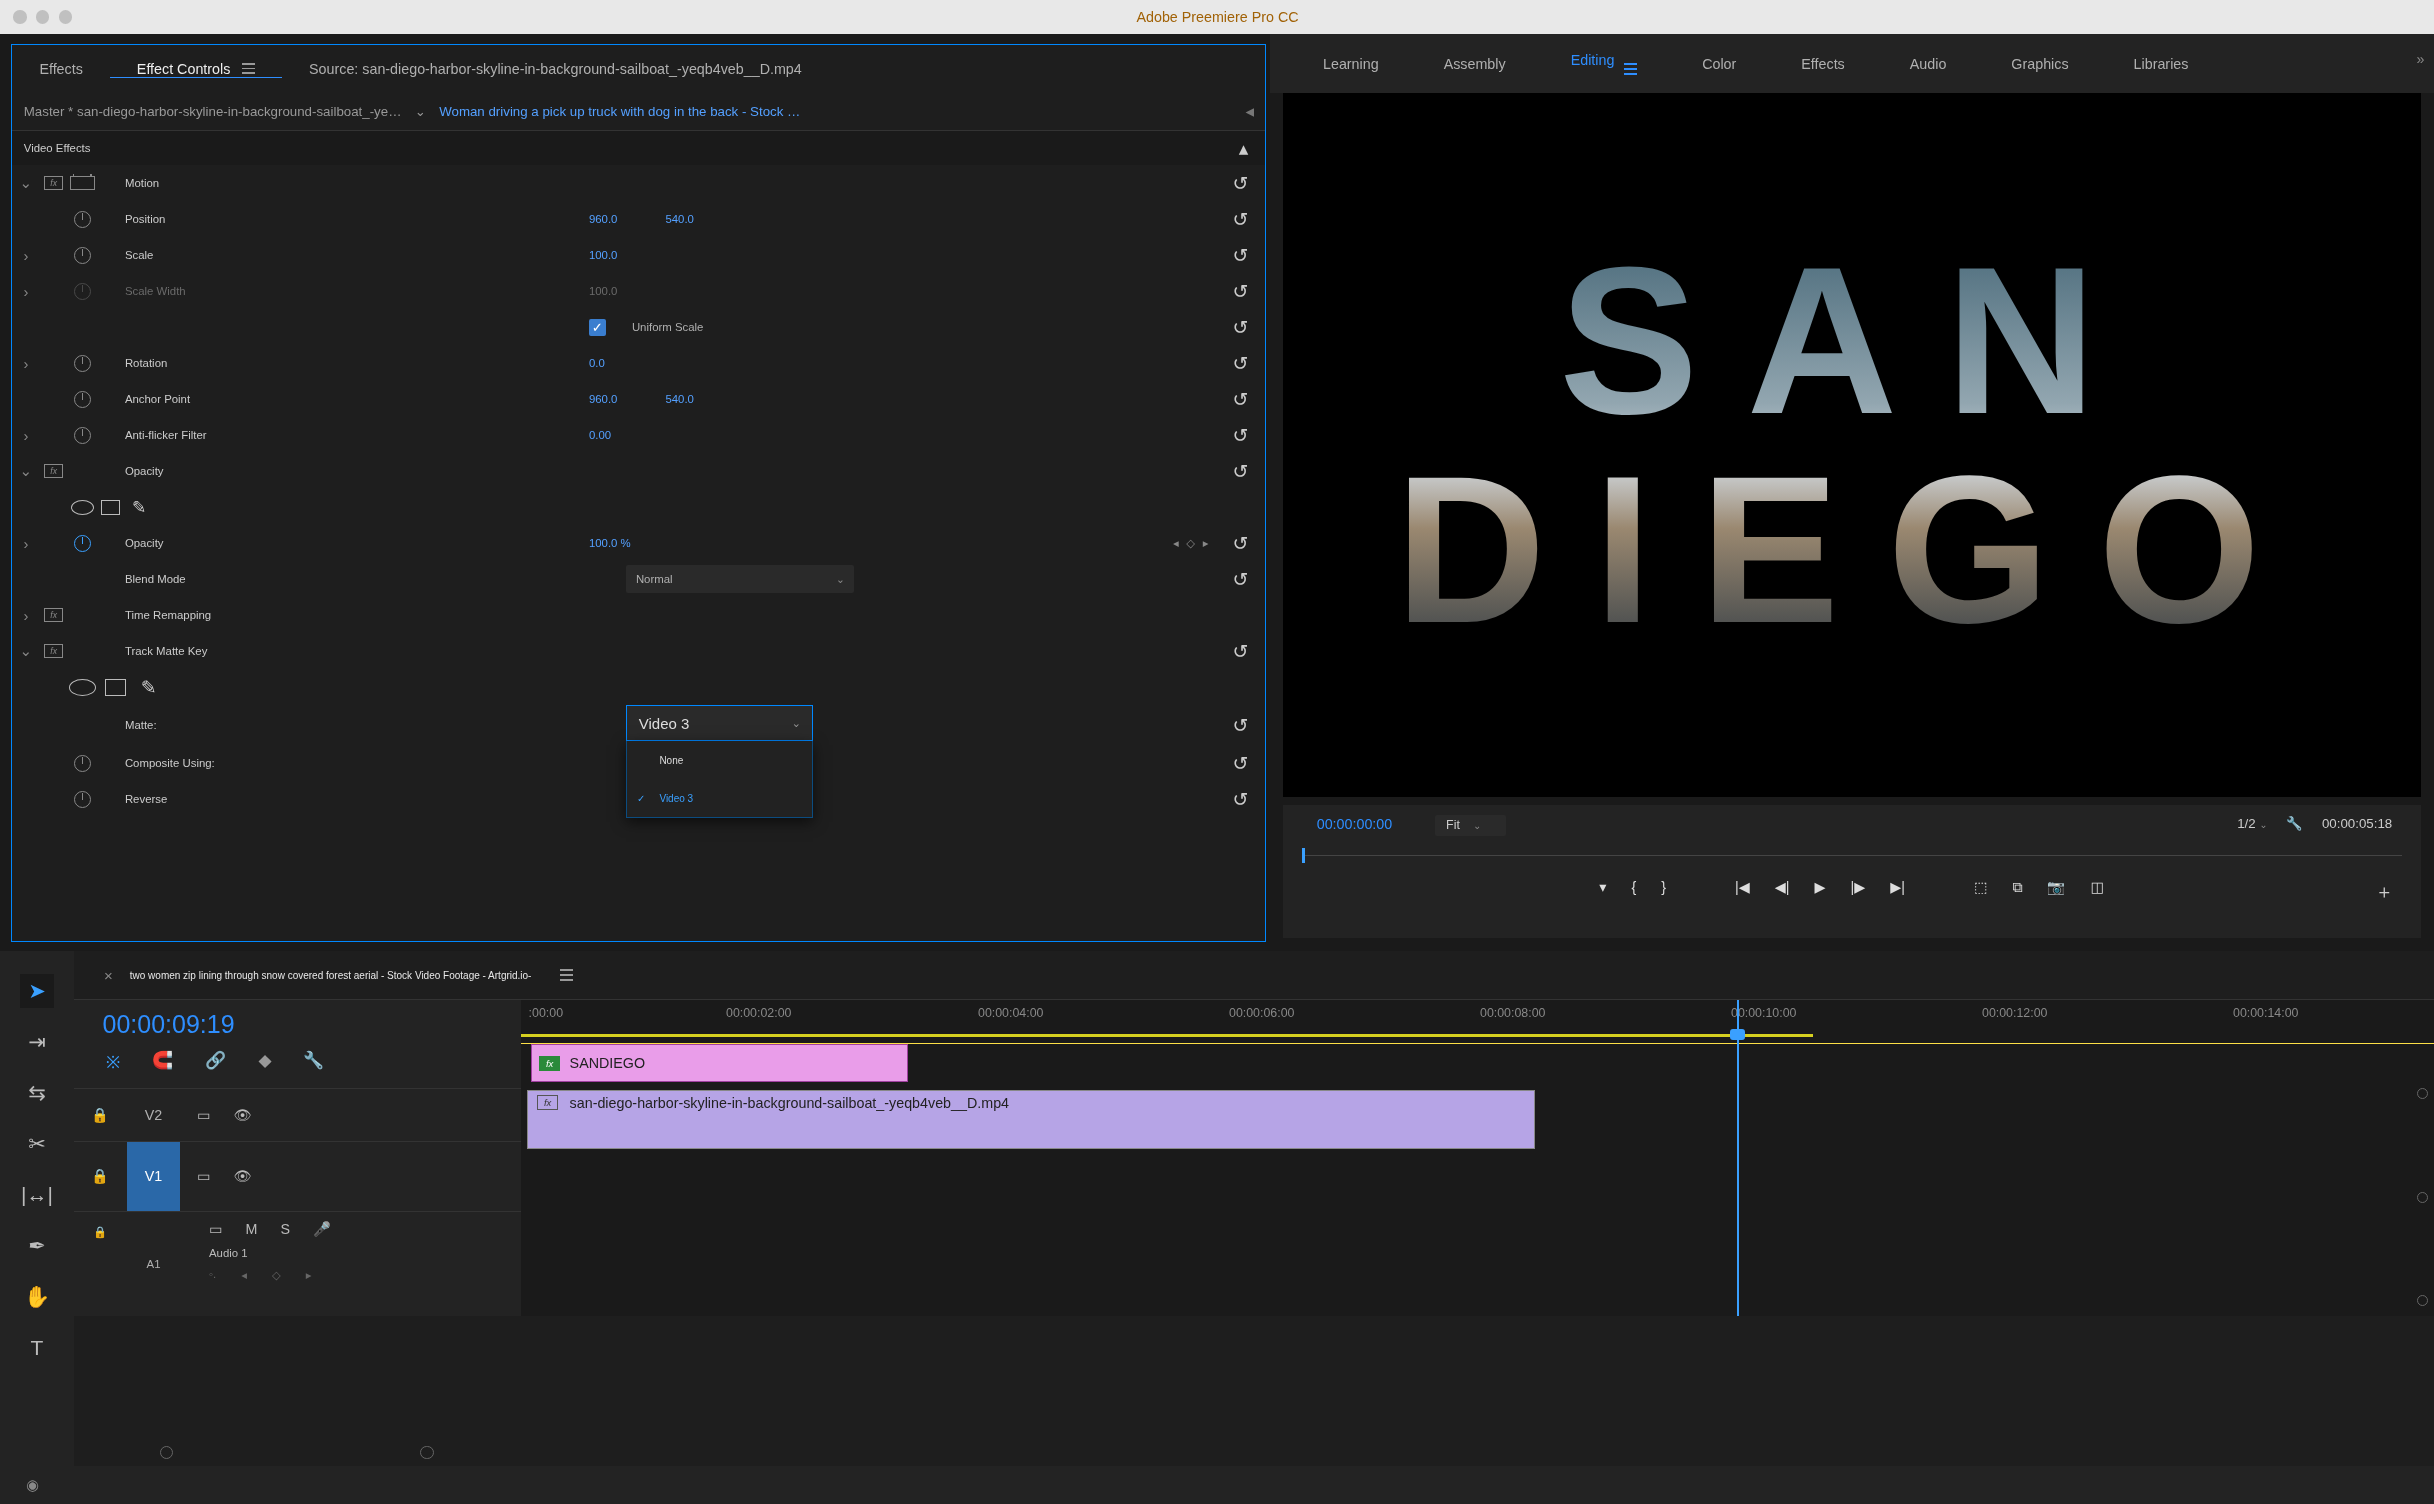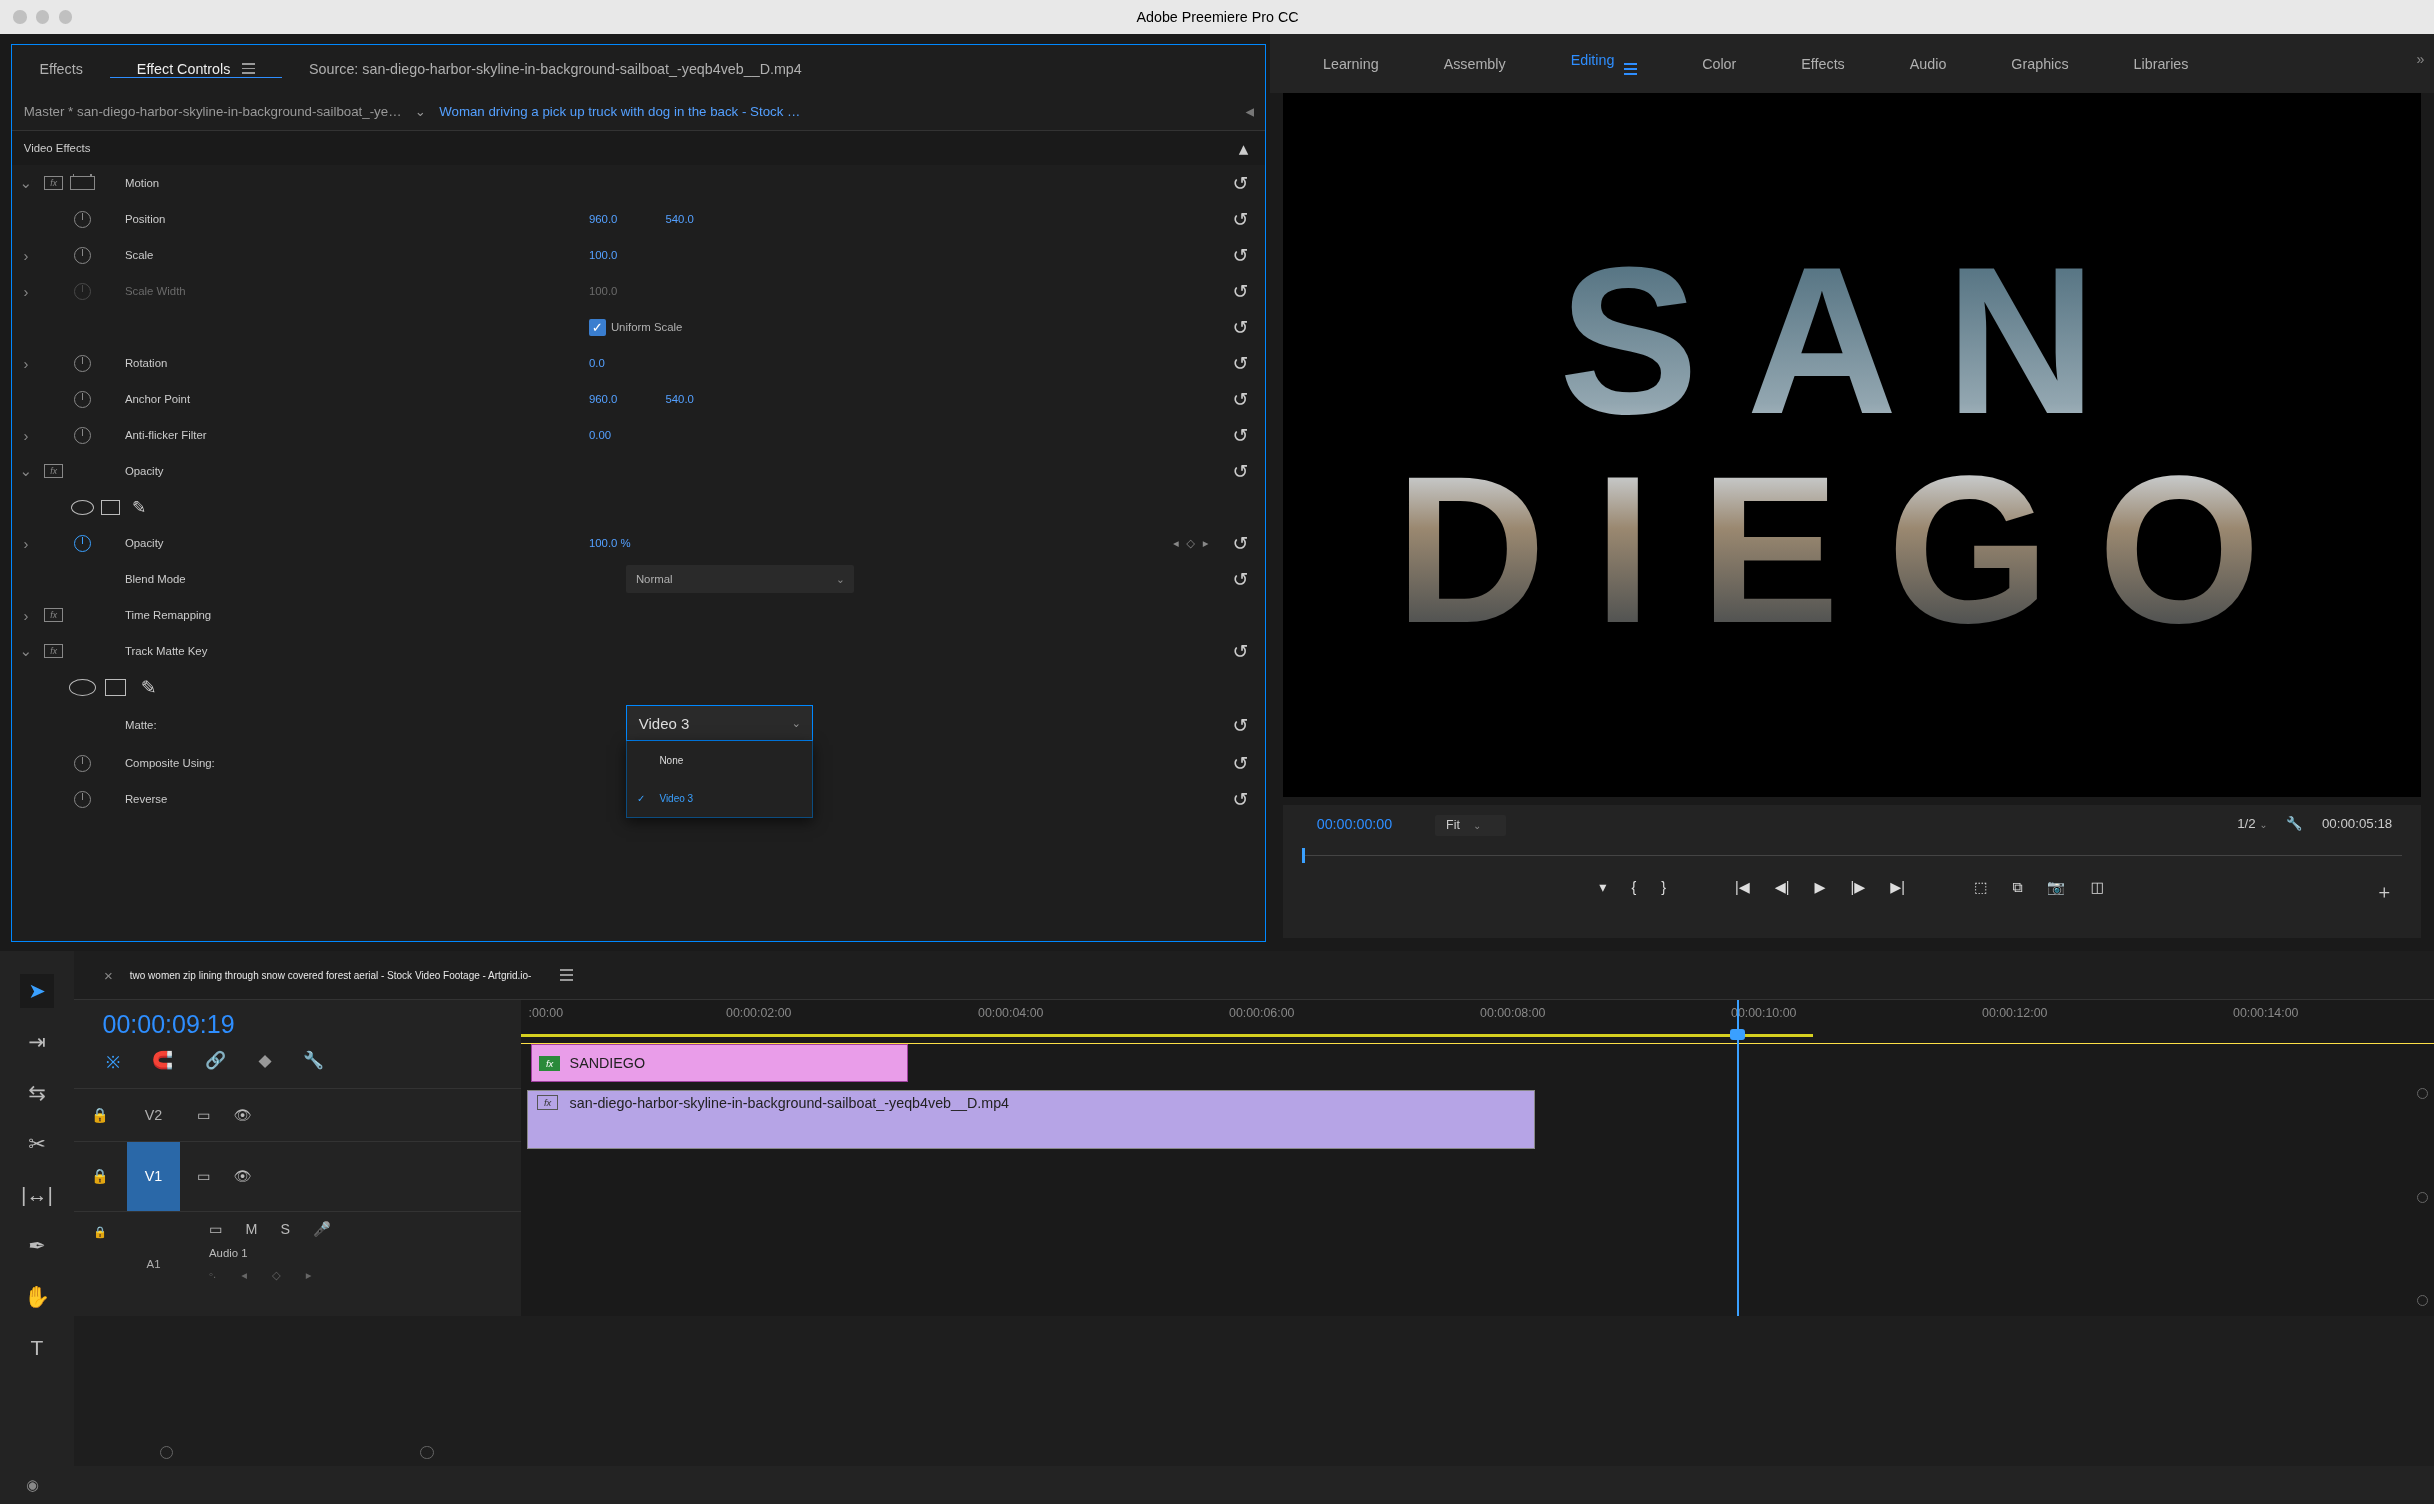--- a/index.html
+++ b/index.html
@@ -1,20 +1,20 @@
 <!DOCTYPE html>
 <html style="font-size:15px"><head>
 <meta charset="utf-8">
 <style>
 * { margin:0; padding:0; box-sizing:border-box; font-family:"Helvetica Neue",Arial,sans-serif; }
 body { background:#1a1a1a; color:#b0b0b0; font-size:11.4px; width:2435px; height:1505px; overflow:hidden; }
 .titlebar { height:34px; background:#e8e8e8; display:flex; align-items:center; position:relative; }
 .traffic { display:flex; gap:9.5px; margin-left:13.3px; }
 .traffic span { width:13.3px; height:13.3px; border-radius:50%; background:#c0c0c0; }
-.title { position:absolute; left:50%; transform:translateX(-50%); color:#000000; font-size:14.3px; }
+.title { position:absolute; left:50%; transform:translateX(-50%); color:#a16207; font-size:14.3px; }
 .topnav { position:absolute; top:34px; right:0; height:59px; width:1164px; background:#232323; display:flex; align-items:center; gap:65px; padding-left:53px; font-size:14.3px; }
 .topnav .active { color:#2e8eff; }
 .topnav .hmenu { display:inline-flex; flex-direction:column; gap:2.9px; margin-left:9.5px; }
 .topnav .hmenu i { width:13.3px; height:1.9px; background:#2e8eff; }
 .chev { position:absolute; right:9.5px; top:17px; color:#888; }
 .fxpanel { position:absolute; top:44px; left:11.4px; width:1255px; height:898px; border:1.9px solid #0088ff; background:#1e1e1e; }
 .fxtabs { height:48px; display:flex; align-items:center; }
 .fxtabs .tab { padding:0 27px; font-size:14.3px; color:#b0b0b0; }
 .fxtabs .tab.active { border-bottom:1.9px solid #2e8eff; color:#eee; display:flex; align-items:center; gap:11.4px; }
 .fxtabs .hmenu { display:inline-flex; flex-direction:column; gap:2.9px; }
@@ -219,21 +219,21 @@
       <span class="muted">100.0</span>
       <span class="reset">↺</span>
     </div>
     <div class="row">
       <span class="c0"></span>
         <span class="c1"></span>
         <span class="c2"></span>
         <span class="c2b"></span>
       <span class="lbl"></span>
       <span class="cbx">✓</span>
-      <span style="margin-left:5px">Uniform Scale</span>
+      <span style="margin-left:26px">Uniform Scale</span>
       <span class="reset">↺</span>
     </div>
     <div class="row">
       <span class="c0 tw">›</span>
         <span class="c1"></span>
       <span class="c2">
           <span class="stopwatch"></span>
         </span>
       <span class="c2b"></span>
       <span class="lbl">Rotation</span>

